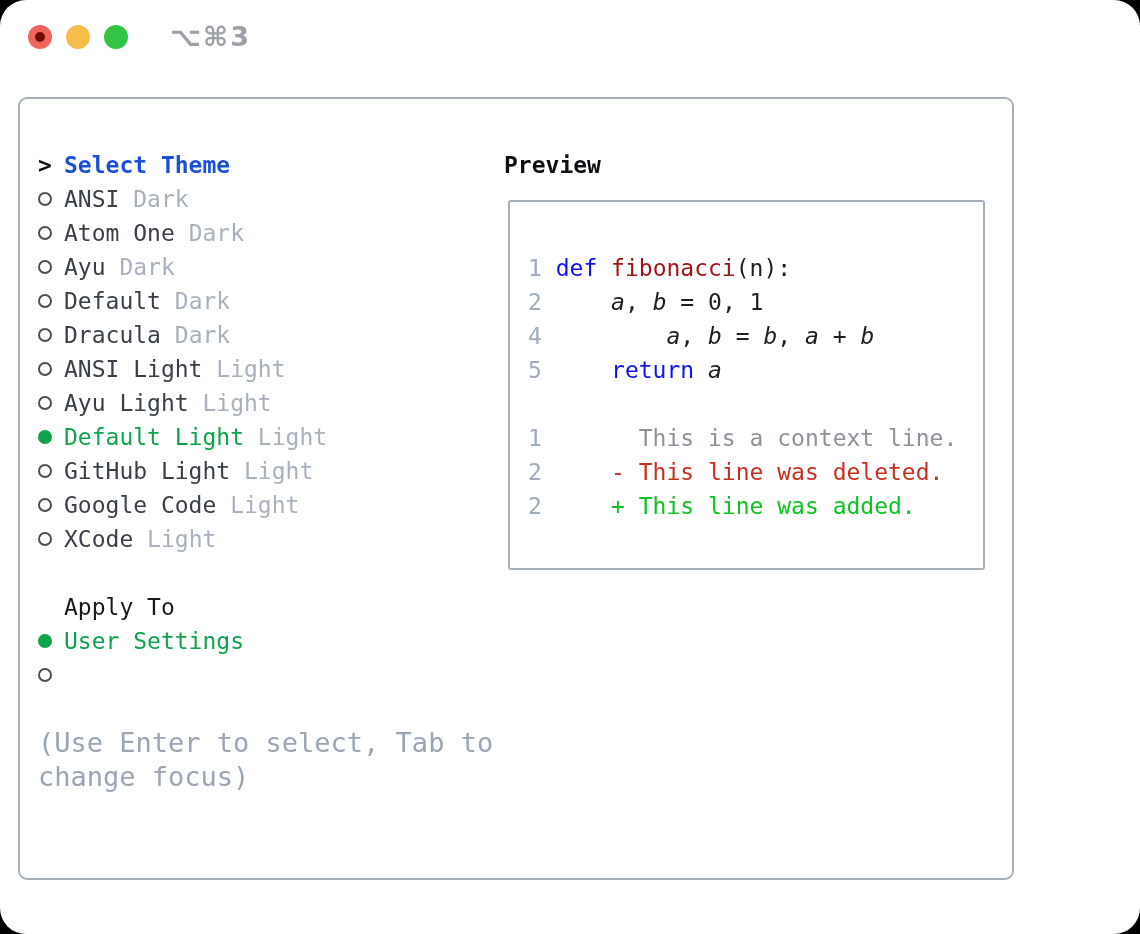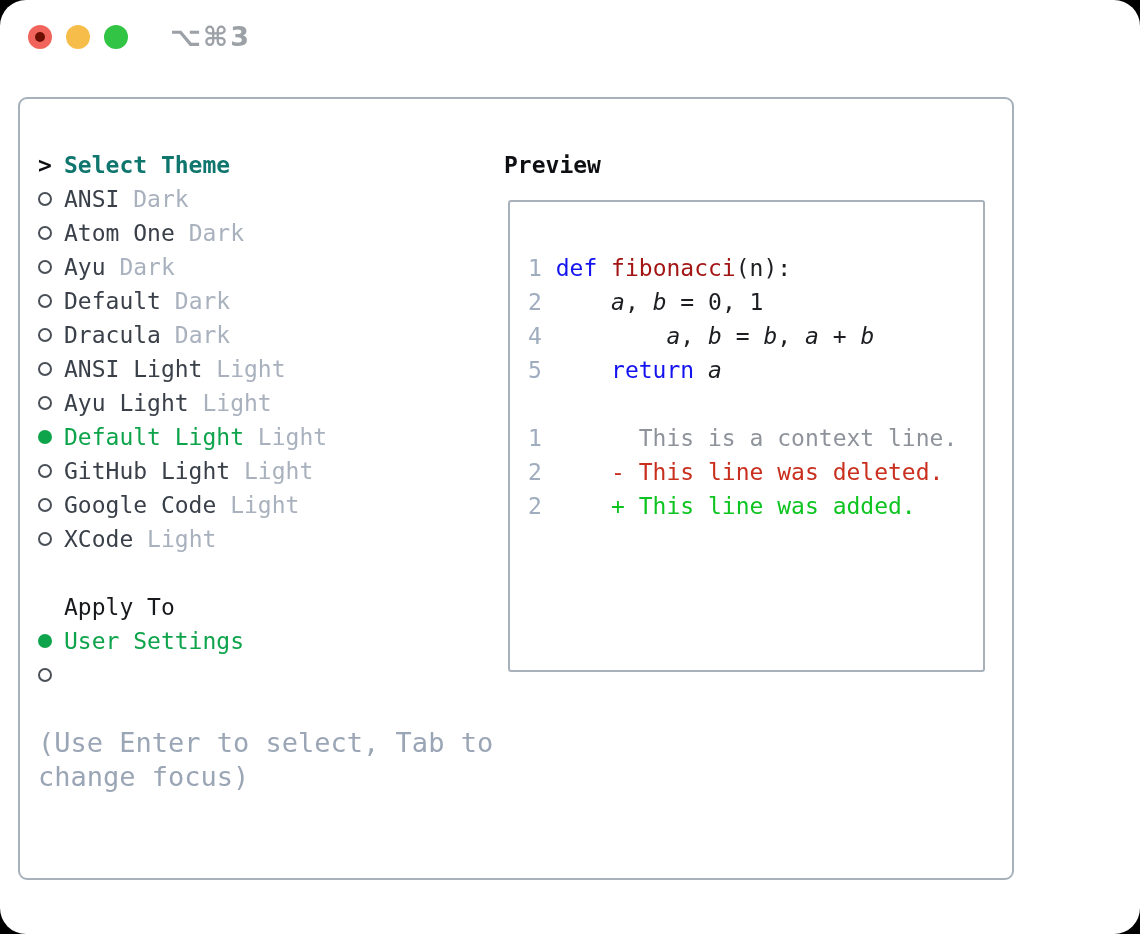--- a/index.html
+++ b/index.html
@@ -15,36 +15,36 @@
   .win-title{position:absolute;left:170px;top:22px;height:30px;line-height:30px;
              font-family:"DejaVu Sans",sans-serif;font-weight:bold;font-size:27px;color:#9ca1a7;letter-spacing:2px;}
   
   .content-box{position:absolute;left:18px;top:97px;width:996px;height:783px;
                border:2px solid #a8b1ba;border-radius:9px;box-sizing:border-box;}
   
   .left-col{position:absolute;left:16px;top:49px;width:450px;}
   .row{height:34px;display:flex;align-items:center;font-size:23px;color:#3a4049;}
   .marker{width:28px;padding-left:2px;box-sizing:border-box;display:flex;align-items:center;flex:none;}
   .prompt{font-weight:bold;color:#0d0f12;}
-  .hdr{font-weight:bold;color:#0f766e;}
+  .hdr{font-weight:bold;color:#1d4ed8;}
   .radio{width:14px;height:14px;border-radius:50%;border:2px solid #4a5058;box-sizing:border-box;}
   .radio.on{background:#0ea44b;border-color:#0ea44b;}
   .lbl{white-space:pre;}
   .tname{color:#3a4049;}
   .sel .tname{color:#0ea44b;}
   .tvar{color:#a8b1bd;}
   .apply-hdr{color:#17191c;}
   .opt-label{color:#33383f;white-space:pre;}
   .opt-label.sel{color:#0ea44b;}
   .help{height:34px;line-height:34px;font-size:27px;color:#9aa5b5;white-space:pre;padding-left:2px;}
   .spacer{height:34px;}
   
   .preview-title{position:absolute;left:484px;top:49px;height:34px;line-height:34px;
                  font-size:23px;font-weight:bold;color:#0d0f12;text-align:center;}
-  .preview-box{position:absolute;left:488px;top:101px;width:477px;height:472px;
+  .preview-box{position:absolute;left:488px;top:101px;width:477px;height:370px;
                border:2px solid #a8b1ba;border-radius:3px;box-sizing:border-box;overflow:hidden;}
   .code-wrap{padding:49px 0 0 18px;}
   .pline{height:34px;line-height:34px;font-size:23px;white-space:pre;color:#1c1e21;}
   .ln{display:inline-block;width:2ch;color:#9fadbf;}
   .tk-kw{color:#1313f0;}
   .tk-fn{color:#a31515;}
   .tk-pl{color:#1c1e21;}
   .tk-it{color:#1c1e21;font-style:italic;}
   .tk-ctx{color:#8e939b;}
   .tk-del{color:#c92f1e;}

